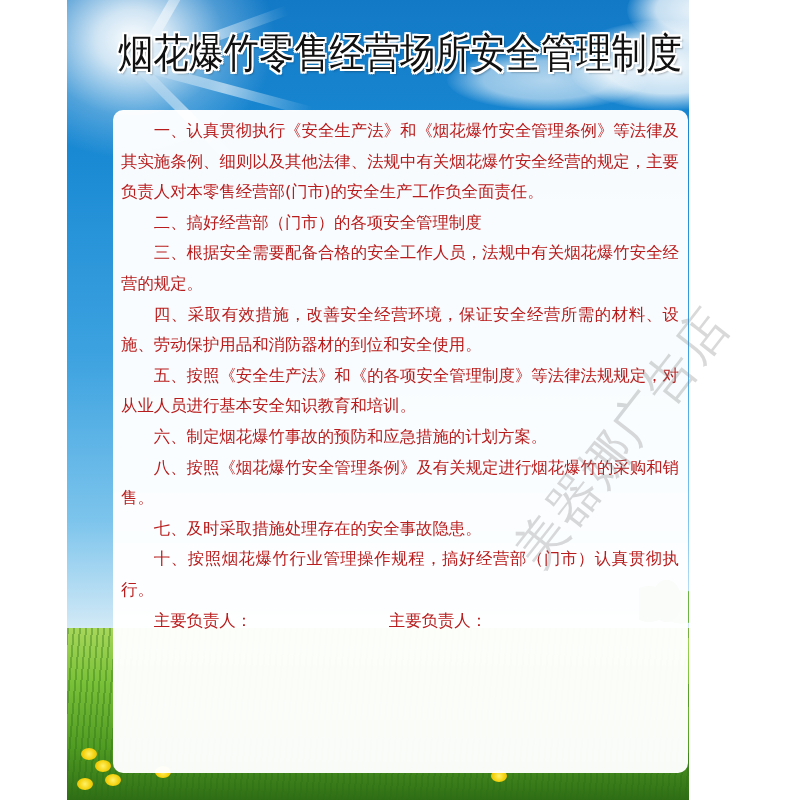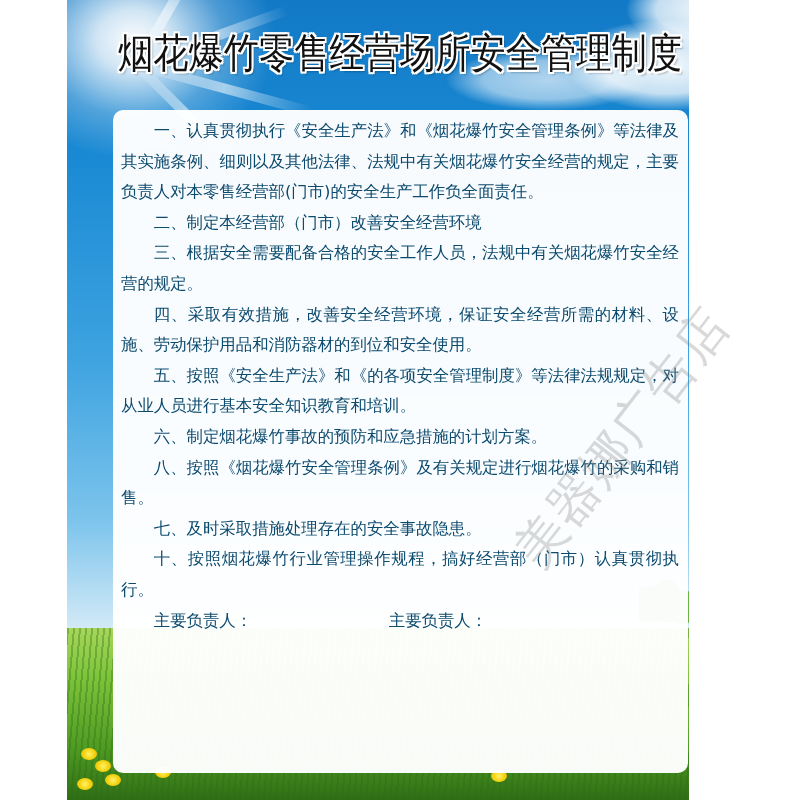--- a/index.html
+++ b/index.html
@@ -37,21 +37,21 @@
     letter-spacing: 0px;
     text-shadow: 2px 0 0 #fff, -2px 0 0 #fff, 0 2px 0 #fff, 0 -2px 0 #fff, 2px 2px 0 #fff, -2px -2px 0 #fff, 2px -2px 0 #fff, -2px 2px 0 #fff, 3px 3px 2px rgba(0,0,0,0.25);
     transform: scaleX(0.86); transform-origin: center;
   }
   .panel {
     position: absolute; left: 46px; top: 110px; width: 575px; height: 663px;
     background: rgba(255,255,255,0.97); border-radius: 10px;
   }
   .content {
     position: absolute; left: 8px; top: 6px; width: 558px;
-    font-size: 16.4px; line-height: 30.6px; color: #0c4a6e;
+    font-size: 16.4px; line-height: 30.6px; color: #b91c1c;
     font-family: "DejaVu Sans", sans-serif;
   }
   .para { text-indent: 2em; margin: 0; text-align: justify; }
   .sign-row { display: flex; padding-left: 2em; margin-top: 0; }
   .sign-row .sign-left { width: 235px; }
   .watermark {
     position: absolute; left: 500px; top: 540px; font-size: 50px; color: rgba(120,120,120,0.28);
     transform: rotate(-52deg); transform-origin: left top; white-space: nowrap;
     font-family: "DejaVu Sans", sans-serif; letter-spacing: 2px; pointer-events: none;
   }
@@ -78,21 +78,21 @@
   <div class="flower" style="left:38px;bottom:14px;"></div>
   <div class="flower" style="left:10px;bottom:10px;"></div>
   <div class="flower" style="left:88px;bottom:22px;"></div>
   <div class="flower" style="left:424px;bottom:18px;"></div>
 
   <div class="title">烟花爆竹零售经营场所安全管理制度</div>
 
   <div class="panel">
     <div class="content">
       <p class="para">一、认真贯彻执行《安全生产法》和《烟花爆竹安全管理条例》等法律及其实施条例、细则以及其他法律、法规中有关烟花爆竹安全经营的规定，主要负责人对本零售经营部(门市)的安全生产工作负全面责任。</p>
-      <p class="para">二、制定本经营部（门市）改善安全经营环境</p>
+      <p class="para">二、搞好经营部（门市）的各项安全管理制度</p>
       <p class="para">三、根据安全需要配备合格的安全工作人员，法规中有关烟花爆竹安全经营的规定。</p>
       <p class="para">四、采取有效措施，改善安全经营环境，保证安全经营所需的材料、设施、劳动保护用品和消防器材的到位和安全使用。</p>
       <p class="para">五、按照《安全生产法》和《的各项安全管理制度》等法律法规规定，对从业人员进行基本安全知识教育和培训。</p>
       <p class="para">六、制定烟花爆竹事故的预防和应急措施的计划方案。</p>
       <p class="para">八、按照《烟花爆竹安全管理条例》及有关规定进行烟花爆竹的采购和销售。</p>
       <p class="para">七、及时采取措施处理存在的安全事故隐患。</p>
       <p class="para">十、按照烟花爆竹行业管理操作规程，搞好经营部（门市）认真贯彻执行。</p>
       <div class="sign-row">
         <span class="sign-left">主要负责人：</span>
         <span>主要负责人：</span>

